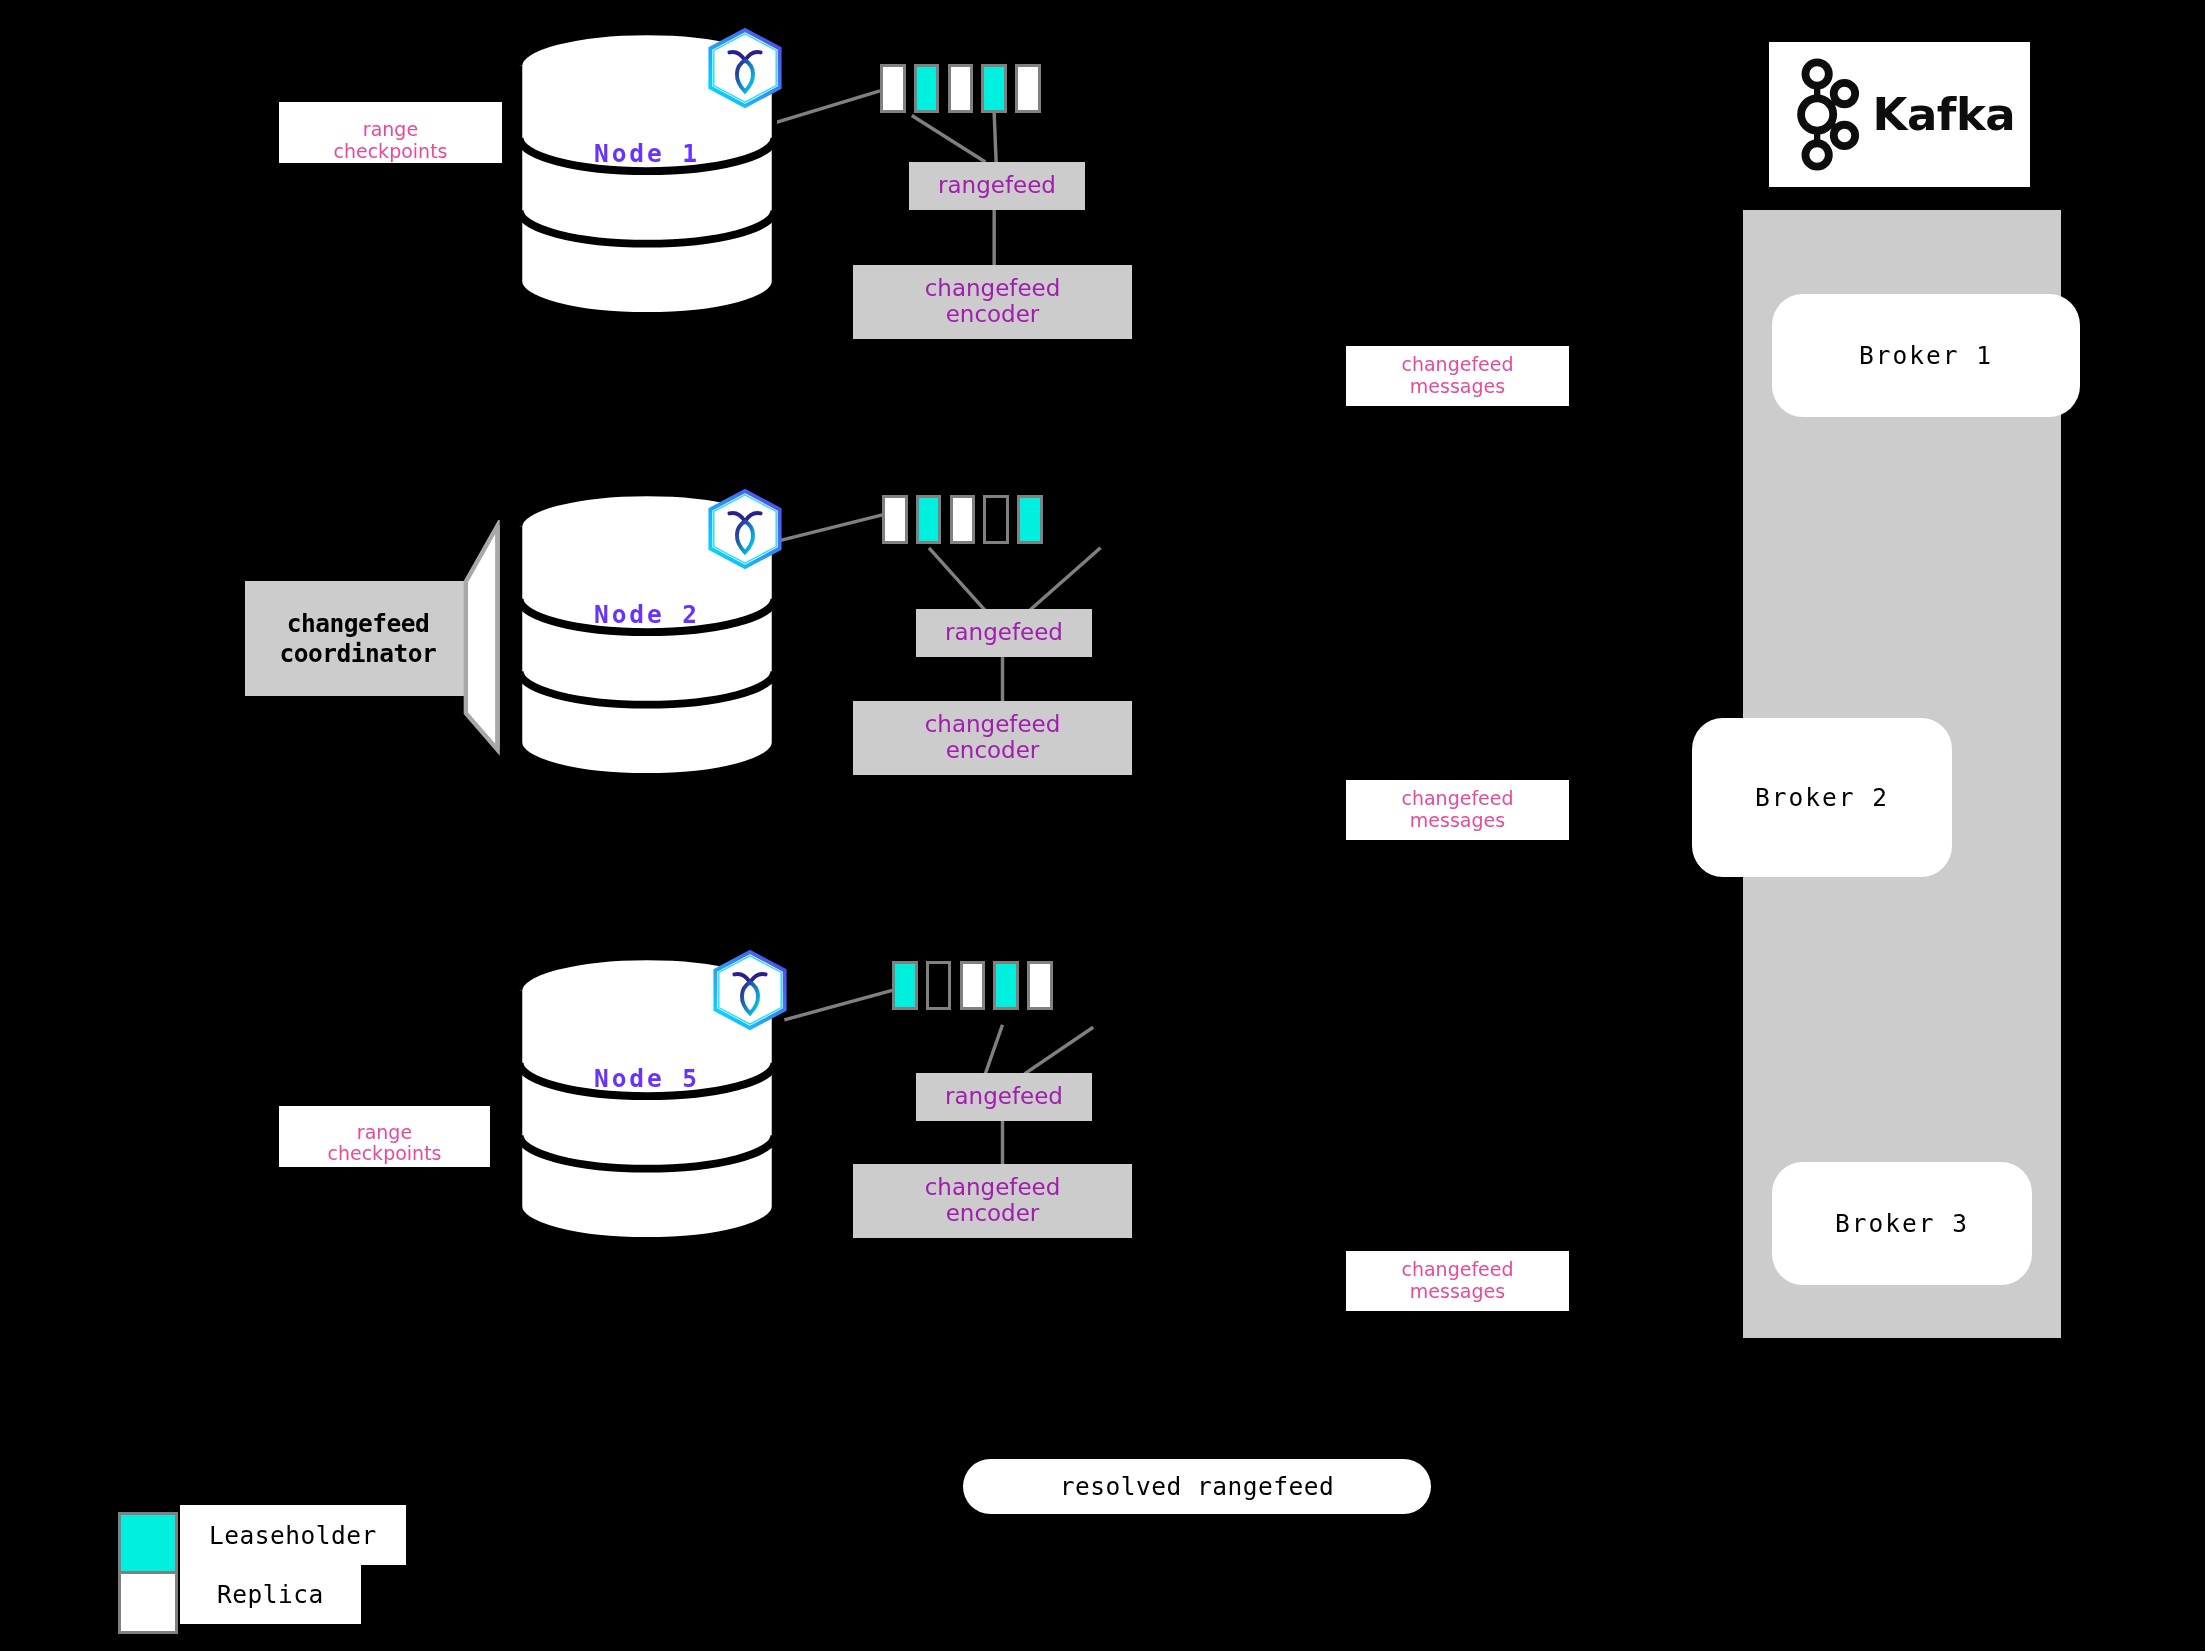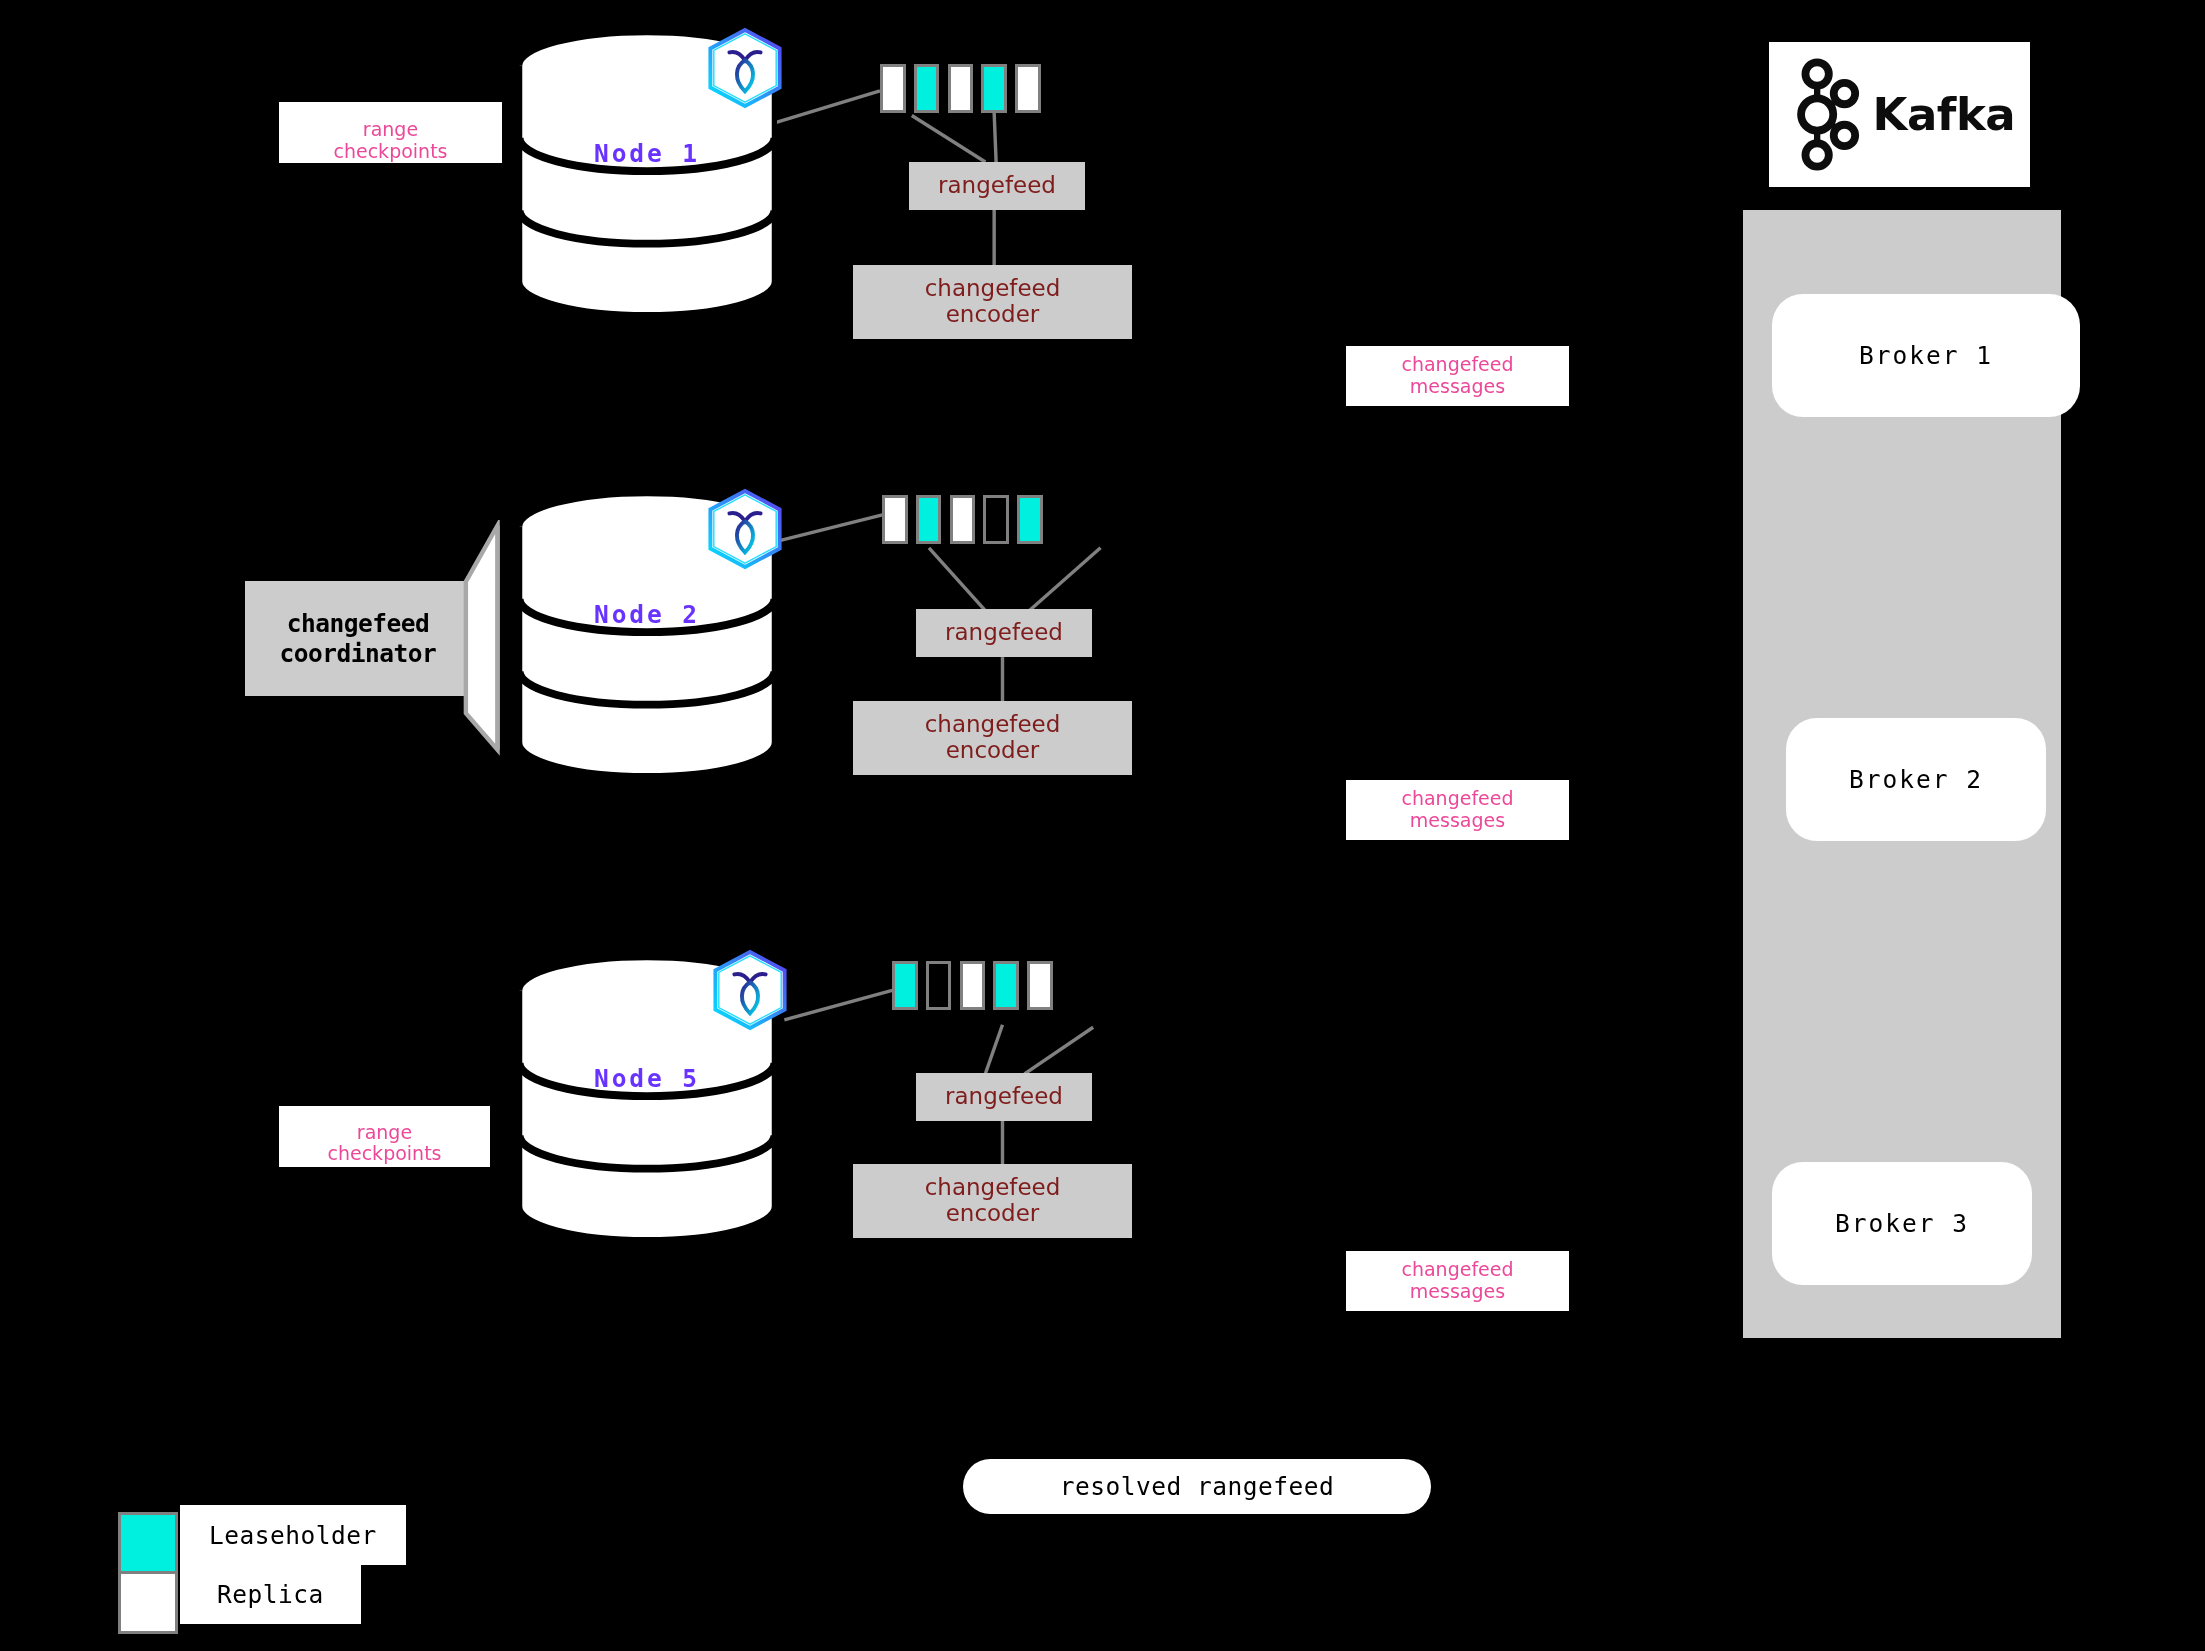--- a/index.html
+++ b/index.html
@@ -14,21 +14,21 @@
       font-family:"DejaVu Sans Mono",monospace;}
   
   .hexbadge{position:absolute;width:78px;height:83px;}
   
   .rangerow{position:absolute;display:flex;gap:8.3px;}
   .rblock{width:25.5px;height:49px;border:3.4px solid #808080;box-sizing:border-box;}
   .rblock.lease{background:#00f0e0;}
   .rblock.replica{background:#ffffff;}
   .rblock.empty{background:transparent;}
   
-  .gbox{position:absolute;background:#cccccc;color:#7f1d1d;
+  .gbox{position:absolute;background:#cccccc;color:#a21caf;
         display:flex;align-items:center;justify-content:center;
         text-align:center;font-family:"DejaVu Sans",sans-serif;
         font-size:23px;line-height:1.12;}
   
   .wlabel{position:absolute;background:#ffffff;color:#ec4899;
         display:flex;align-items:center;justify-content:center;
         text-align:center;font-family:"DejaVu Sans",sans-serif;
         font-size:19px;line-height:1.15;overflow:visible;}
   .wlabel span{display:block;white-space:pre-line;}
   
@@ -251,21 +251,21 @@
       <circle cx="124" cy="158" r="22"></circle>
       <circle cx="68" cy="115" r="33"></circle>
     </g>
   </svg>
   <span class="kafka-word">Kafka</span>
 </div>
 <div class="kpanel" style="left:1743px;top:210px;width:318px;height:1128px;"></div>
 <div class="broker" style="left:1772px;top:294px;width:308px;height:123px;">
   <span>Broker 1</span>
 </div>
-<div class="broker" style="left:1786px;top:718px;width:260px;height:123px;">
+<div class="broker" style="left:1692px;top:718px;width:260px;height:159px;">
   <span>Broker 2</span>
 </div>
 <div class="broker" style="left:1772px;top:1162px;width:260px;height:123px;">
   <span>Broker 3</span>
 </div>
 
 <div class="lg-sw" style="left:118px;top:1512px;width:60px;height:63px;background:#00f0e0;"></div>
 <div class="lg-txt" style="left:180px;top:1505px;width:226px;height:60px;">
   <span>Leaseholder</span>
 </div>

